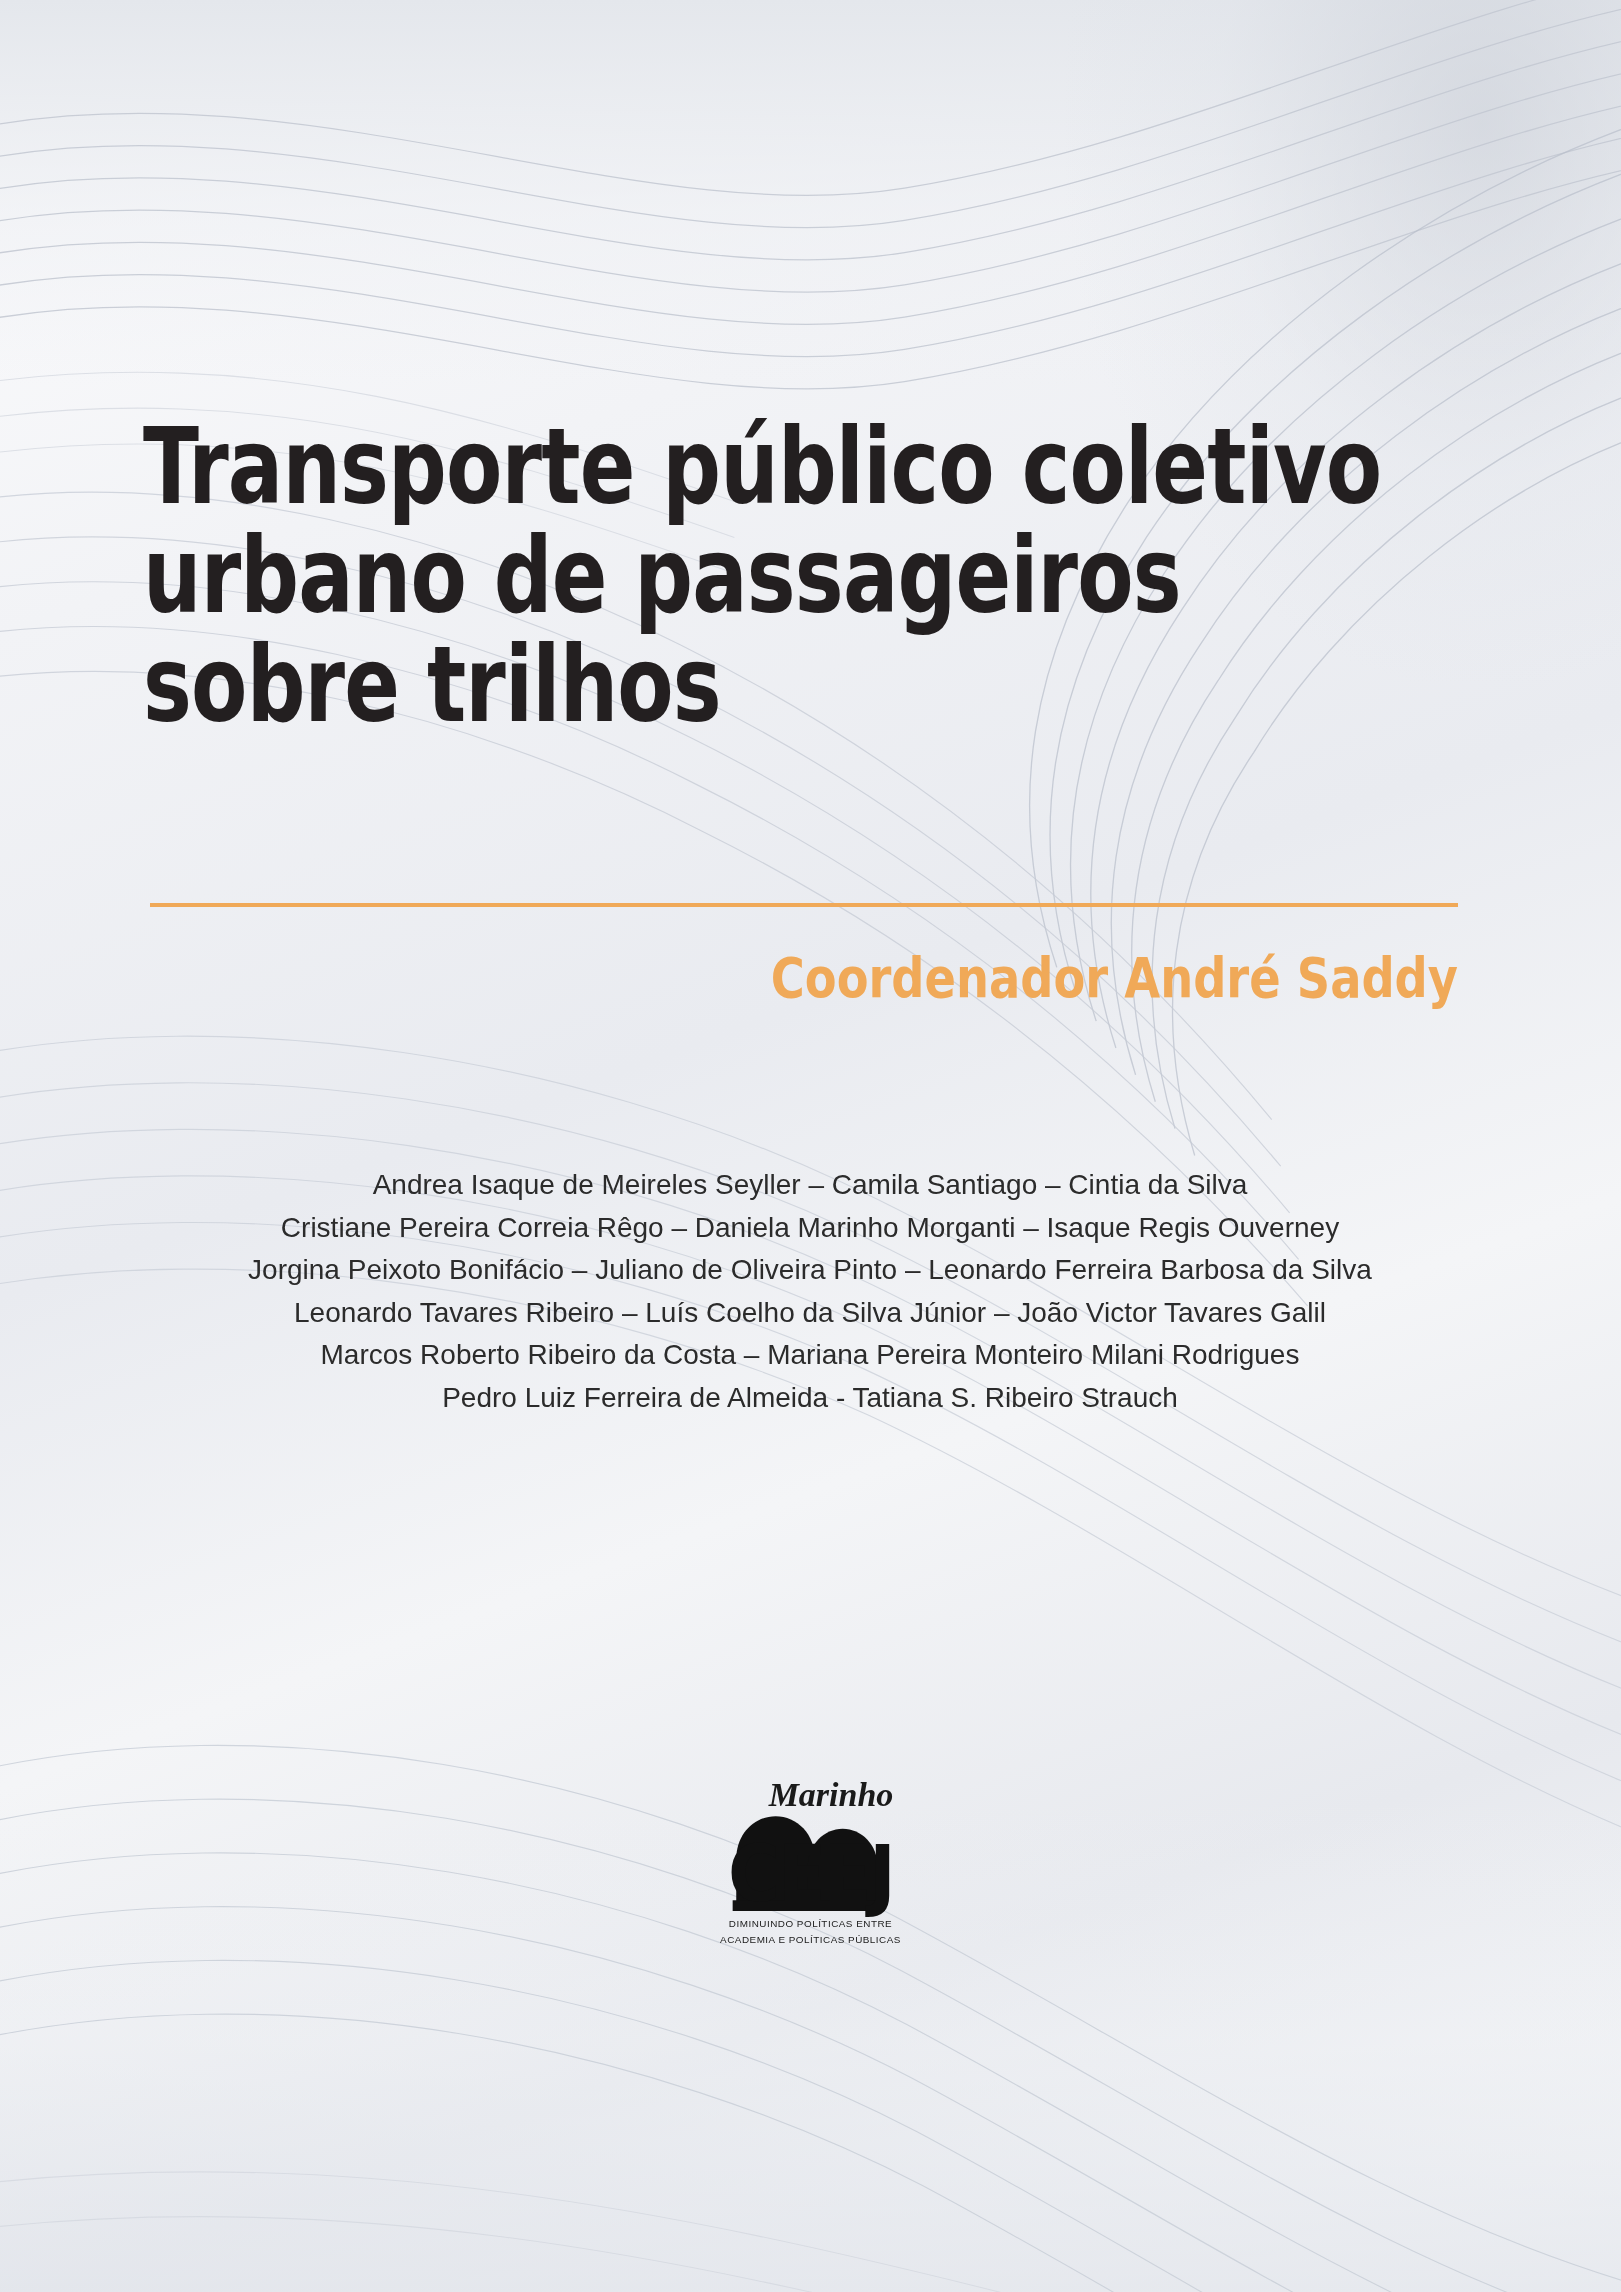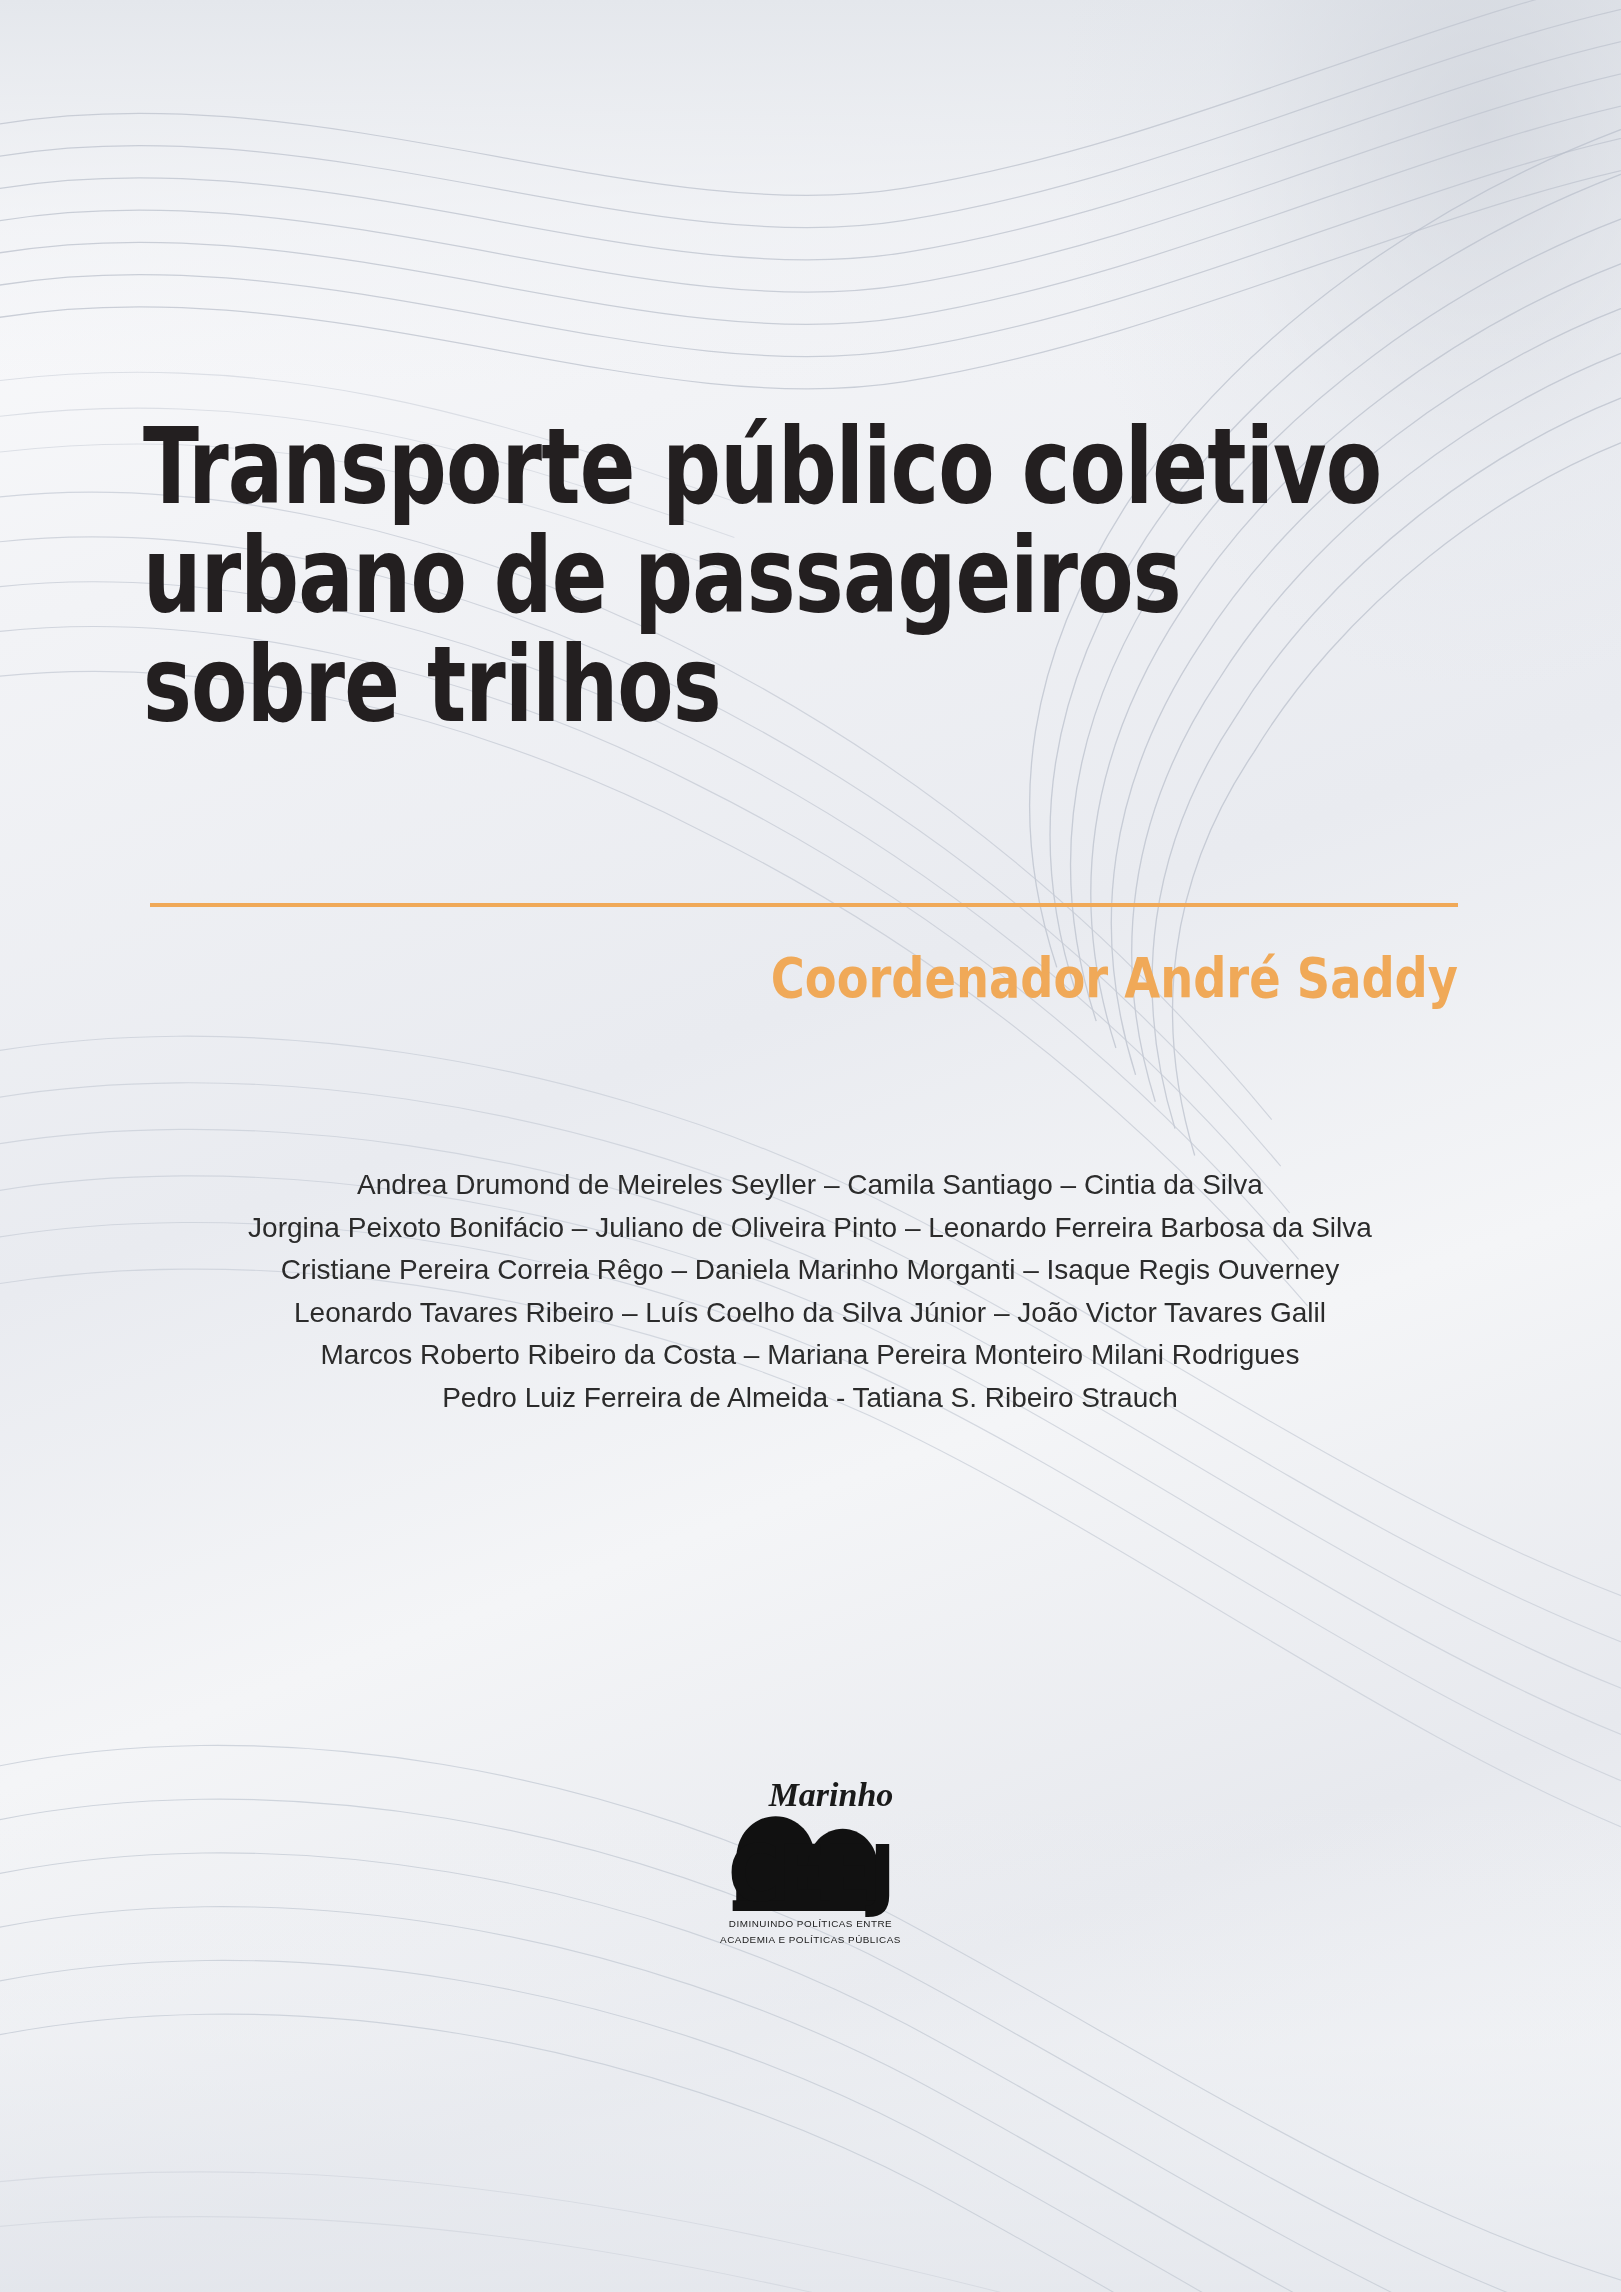--- a/index.html
+++ b/index.html
@@ -235,23 +235,23 @@
     <div class="title-line">Transporte público coletivo</div>
     <div class="title-line">urbano de passageiros</div>
     <div class="title-line">sobre trilhos</div>
   </div>
 
   <div class="rule"></div>
 
   <div class="coordinator">Coordenador André Saddy</div>
 
   <div class="authors-block">
-    <div class="author-line">Andrea Drumond de Meireles Seyller – Camila Santiago – Cintia da Silva</div>
+    <div class="author-line">Andrea Isaque de Meireles Seyller – Camila Santiago – Cintia da Silva</div>
+    <div class="author-line">Cristiane Pereira Correia Rêgo – Daniela Marinho Morganti – Isaque Regis Ouverney</div>
     <div class="author-line">Jorgina Peixoto Bonifácio – Juliano de Oliveira Pinto – Leonardo Ferreira Barbosa da Silva</div>
-    <div class="author-line">Cristiane Pereira Correia Rêgo – Daniela Marinho Morganti – Isaque Regis Ouverney</div>
     <div class="author-line">Leonardo Tavares Ribeiro – Luís Coelho da Silva Júnior – João Victor Tavares Galil</div>
     <div class="author-line">Marcos Roberto Ribeiro da Costa – Mariana Pereira Monteiro Milani Rodrigues</div>
     <div class="author-line">Pedro Luiz Ferreira de Almeida - Tatiana S. Ribeiro Strauch</div>
   </div>
 
   <div class="logo">
     <div class="logo-editora">Marinho</div>
     <div class="logo-mark">
       <svg class="logo-arches" width="170" height="106" viewBox="0 0 190 118">
         <path d="M12,112 L12,58 C12,30 32,10 56,10 C80,10 100,30 100,58 L100,112 Z" fill="#111111"></path>

